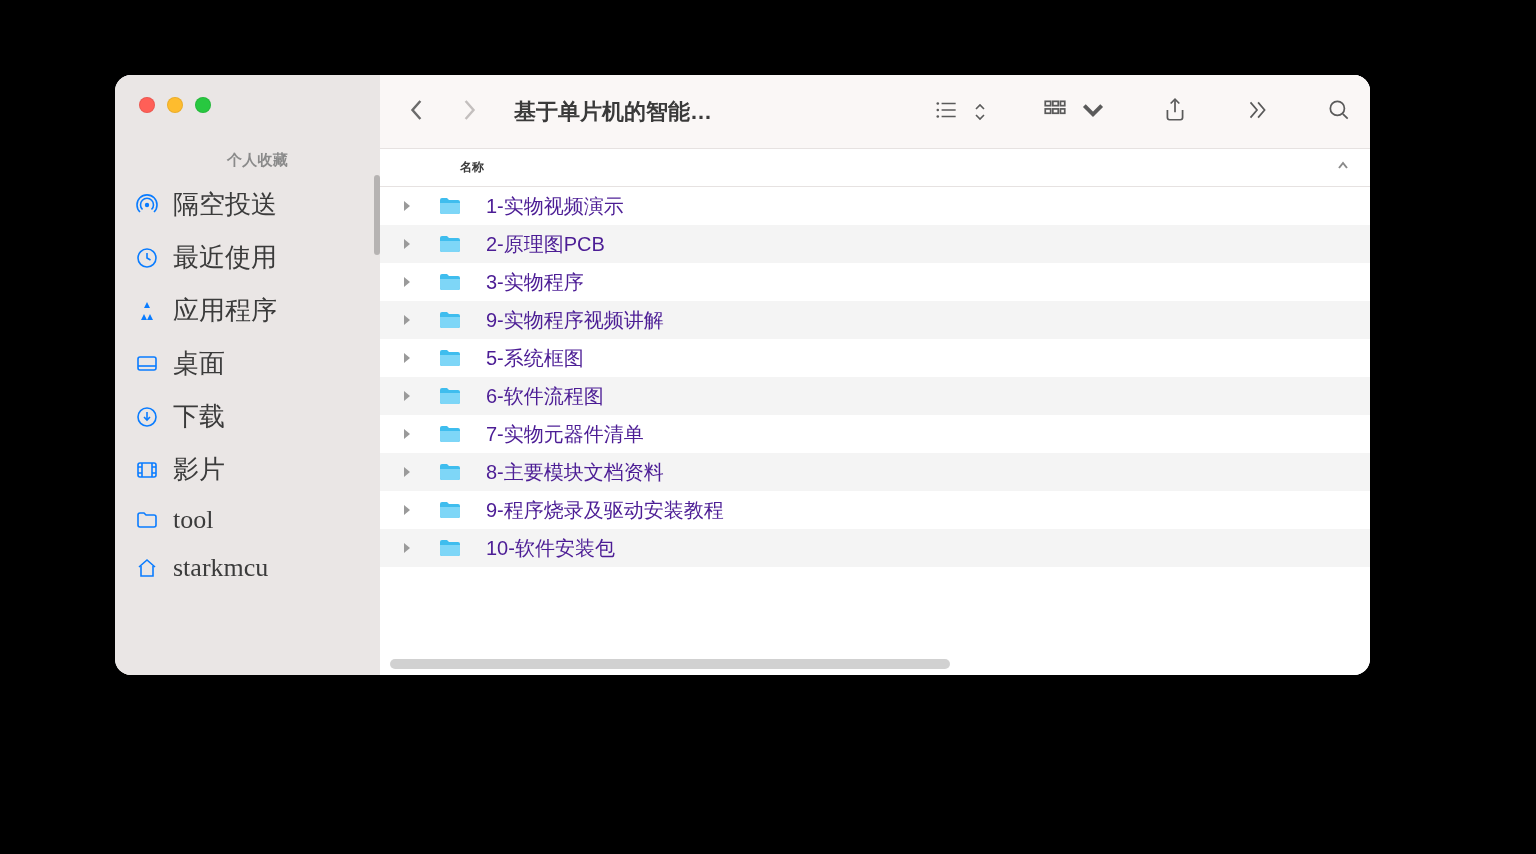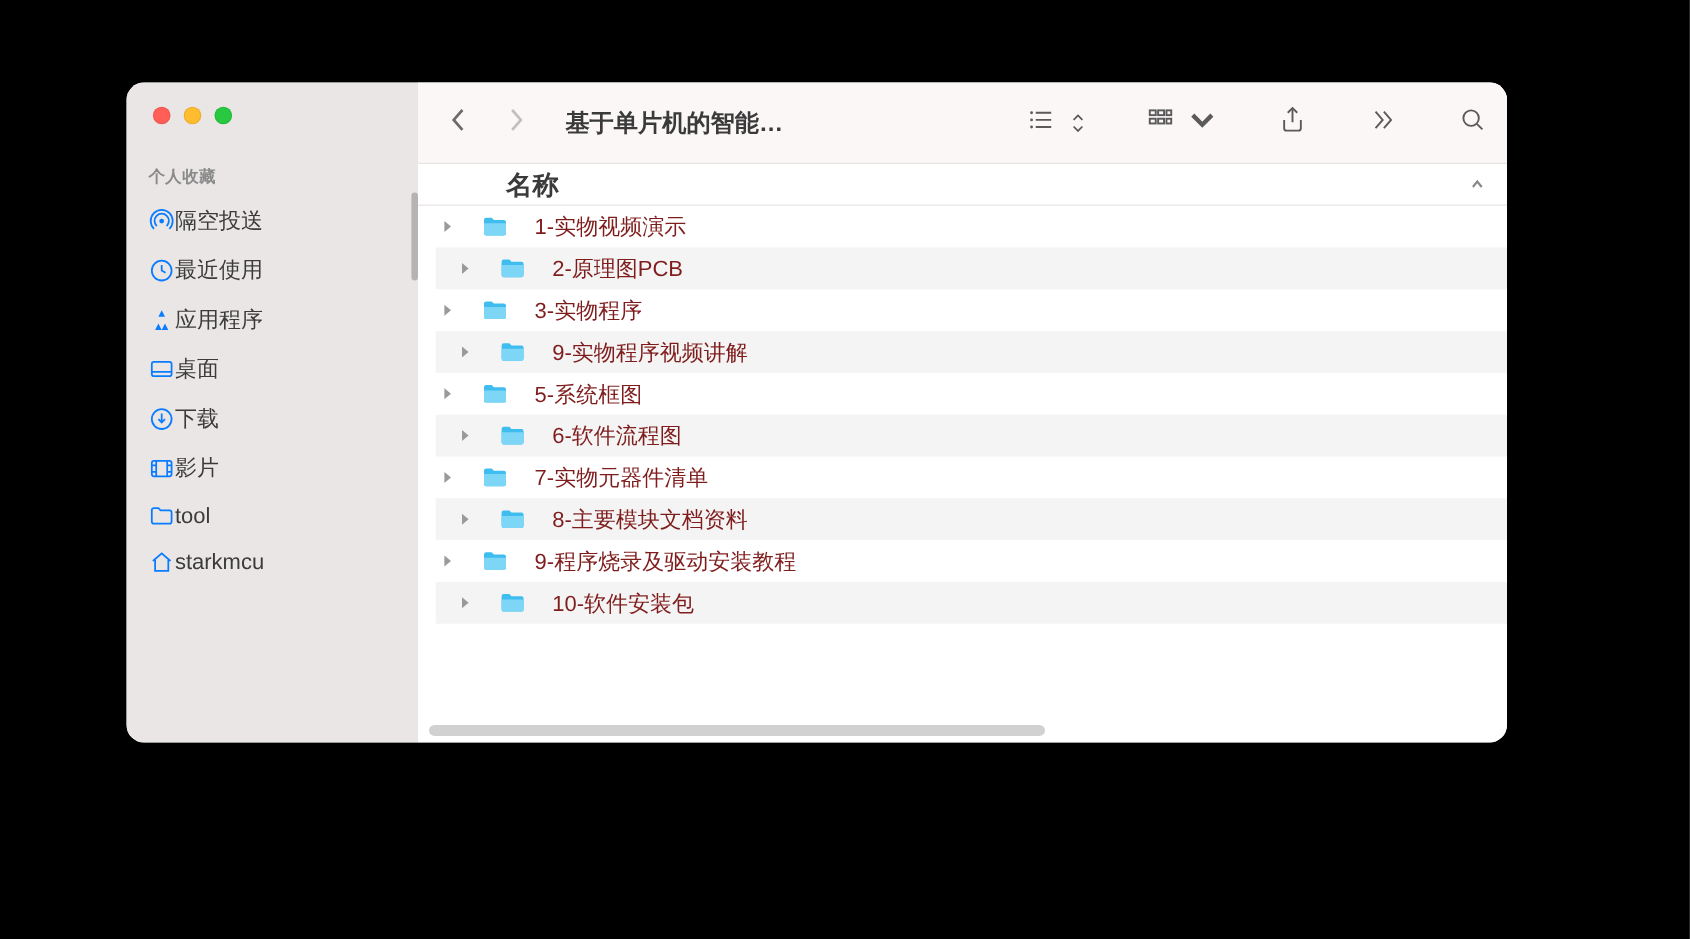--- a/index.html
+++ b/index.html
@@ -24,28 +24,29 @@
   .traffic {
     display: flex; gap: 12px;
     padding: 22px 0 0 24px;
   }
   .tl { width: 16px; height: 16px; border-radius: 50%; }
   .tl.red { background: #ff5f57; box-shadow: inset 0 0 0 1px rgba(0,0,0,0.08); }
   .tl.yellow { background: #febc2e; box-shadow: inset 0 0 0 1px rgba(0,0,0,0.08); }
   .tl.green { background: #28c840; box-shadow: inset 0 0 0 1px rgba(0,0,0,0.08); }
   .section-heading {
     font-size: 15px; color: #8a8a8a; font-weight: 600;
-    padding: 38px 0 8px 20px; letter-spacing: 0.3px;
+    padding: 38px 0 8px 20px; letter-spacing: 0.3px; text-align: center;
   }
   .side-items { display: flex; flex-direction: column; }
   .side-item {
-    display: flex; align-items: center; 
+    display: flex; align-items: center; gap: 14px;
     padding: 9px 0 9px 20px;
-    font-size: 20px; color: #3b3b3b;
+    font-size: 26px; color: #3b3b3b;
     cursor: default;
+    font-family: Liberation Serif, serif;
   }
   .side-icon { width: 24px; height: 24px; color: #0a7cff; display: inline-flex; align-items: center; justify-content: center; }
   .side-icon svg { width: 24px; height: 24px; stroke: currentColor; fill: none; stroke-width: 1.6; }
   .sidebar-scroll {
     position: absolute; right: 0; top: 100px; width: 6px; height: 80px;
     background: rgba(0,0,0,0.22); border-radius: 3px;
   }
   .main { flex: 1; display: flex; flex-direction: column; background: #fff; }
   .toolbar {
     height: 74px; background: #faf7f6;
@@ -63,33 +64,33 @@
   }
   .tool-spacer { flex: 1; }
   .tool-group { display: flex; align-items: center; gap: 56px; margin-left: 40px; color: #5a5a5a; }
   .tool-btn { display: inline-flex; align-items: center; gap: 8px; }
   .tool-btn svg { width: 26px; height: 26px; stroke: currentColor; fill: none; stroke-width: 1.6; }
   .up-down { display: inline-flex; flex-direction: column; gap: 0; margin-left: 6px; }
   .up-down svg { width: 12px; height: 10px; stroke: currentColor; fill: currentColor; }
   .column-header {
     height: 38px; display: flex; align-items: center;
     border-bottom: 1px solid #e6e2e1;
-    font-size: 24px; font-weight: 700; color: #3a3a3a;
+    font-size: 12px; font-weight: 700; color: #3a3a3a;
     padding-left: 80px;
     position: relative;
   }
   .sort-caret { position: absolute; right: 20px; color: #8a8a8a; }
   .sort-caret svg { width: 14px; height: 14px; stroke: currentColor; fill: none; stroke-width: 2; }
   .file-list { flex: 1; overflow: hidden; position: relative; }
   .row {
     height: 38px; display: flex; align-items: center;
     padding-left: 20px; gap: 24px;
-    font-size: 20px; color: #7f1d1d;
-  }
-  .row.alt { background: #f4f4f4; margin-left: 16px; }
+    font-size: 20px; color: #4c1d95;
+  }
+  .row.alt { background: #f4f4f4; }
   .disclosure { color: #9a9a9a; width: 14px; display: inline-flex; justify-content: center; }
   .disclosure svg { width: 10px; height: 12px; fill: currentColor; }
   .folder-icon { width: 24px; height: 20px; display: inline-flex; }
   .folder-icon svg { width: 24px; height: 20px; }
   .hscroll {
     position: absolute; left: 10px; right: 10px; bottom: 6px; height: 10px;
   }
   .hscroll-thumb {
     position: absolute; left: 0; width: 560px; height: 10px;
     background: rgba(0,0,0,0.18); border-radius: 5px;

